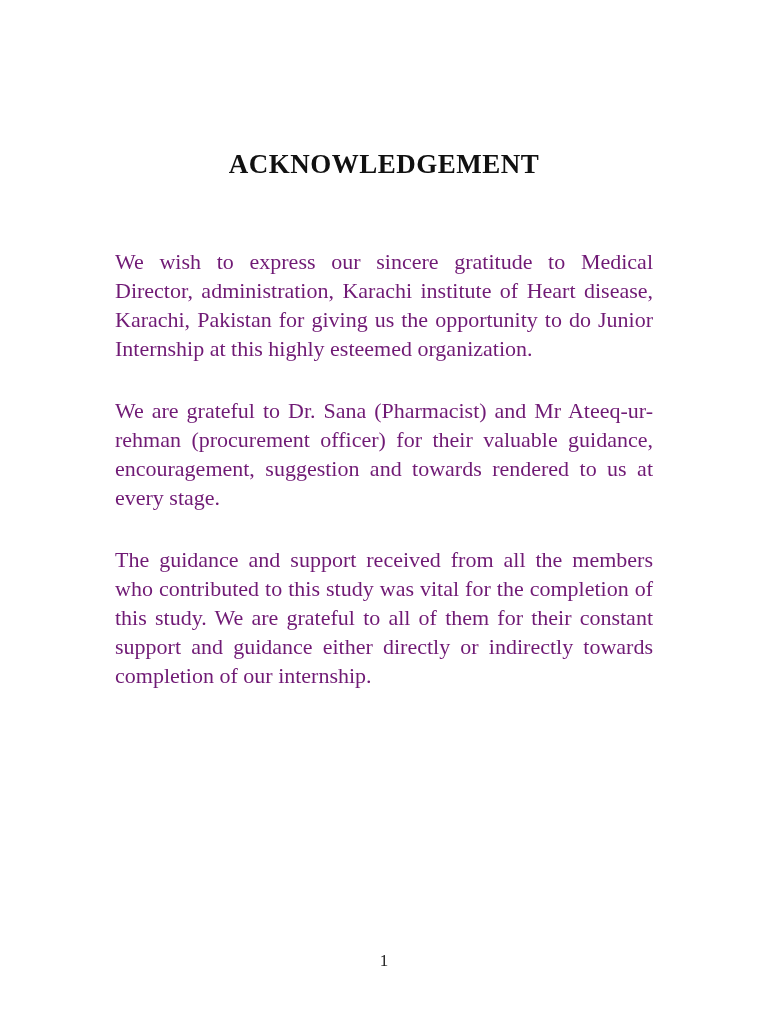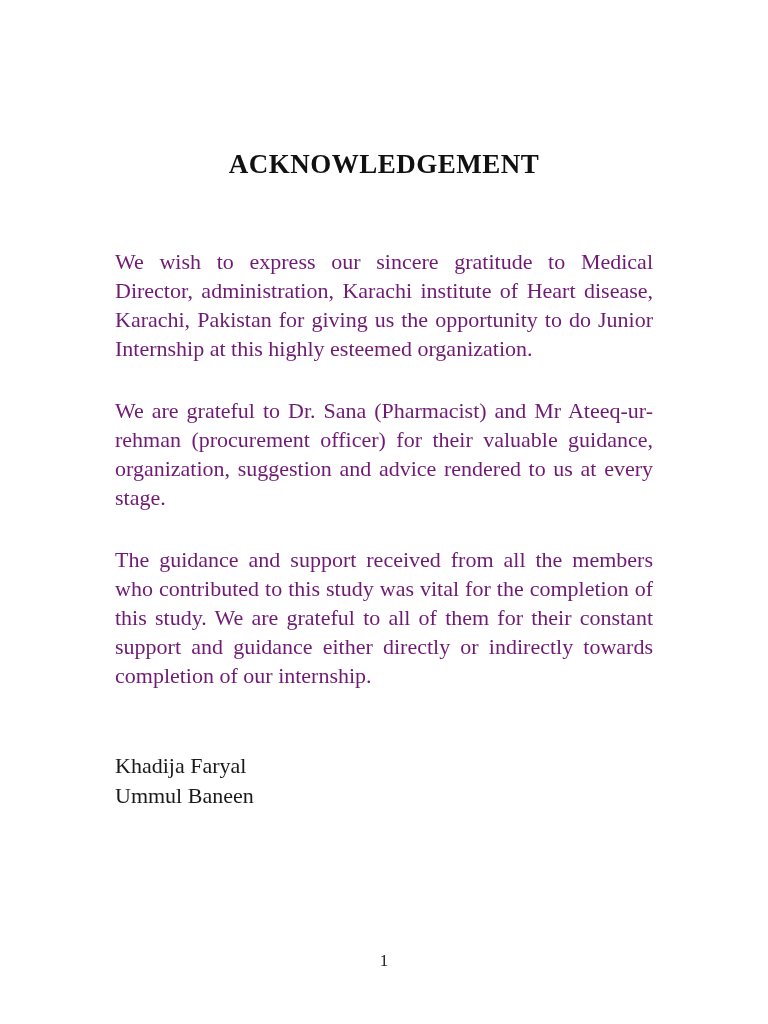--- a/index.html
+++ b/index.html
@@ -66,24 +66,20 @@
 </style>
 </head>
 <body>
 
 <div class="page">
   <div class="content">
     <h1 class="doc-title">ACKNOWLEDGEMENT</h1>
 
     <p class="para first">We wish to express our sincere gratitude to Medical Director, administration, Karachi institute of Heart disease, Karachi, Pakistan for giving us the opportunity to do Junior Internship at this highly esteemed organization.</p>
 
-    <p class="para">We are grateful to Dr. Sana (Pharmacist) and Mr Ateeq-ur-rehman (procurement officer) for their valuable guidance, organization, suggestion and advice rendered to us at every stage.</p>
+    <p class="para">We are grateful to Dr. Sana (Pharmacist) and Mr Ateeq-ur-rehman (procurement officer) for their valuable guidance, encouragement, suggestion and towards rendered to us at every stage.</p>
 
     <p class="para">The guidance and support received from all the members who contributed to this study was vital for the completion of this study. We are grateful to all of them for their constant support and guidance either directly or indirectly towards completion of our internship.</p>
 
-    <div class="signature-block">
-      <div>Khadija Faryal</div>
-      <div>Ummul Baneen</div>
-    </div>
   </div>
 
   <div class="page-number">1</div>
 </div>
 
 </body></html>

